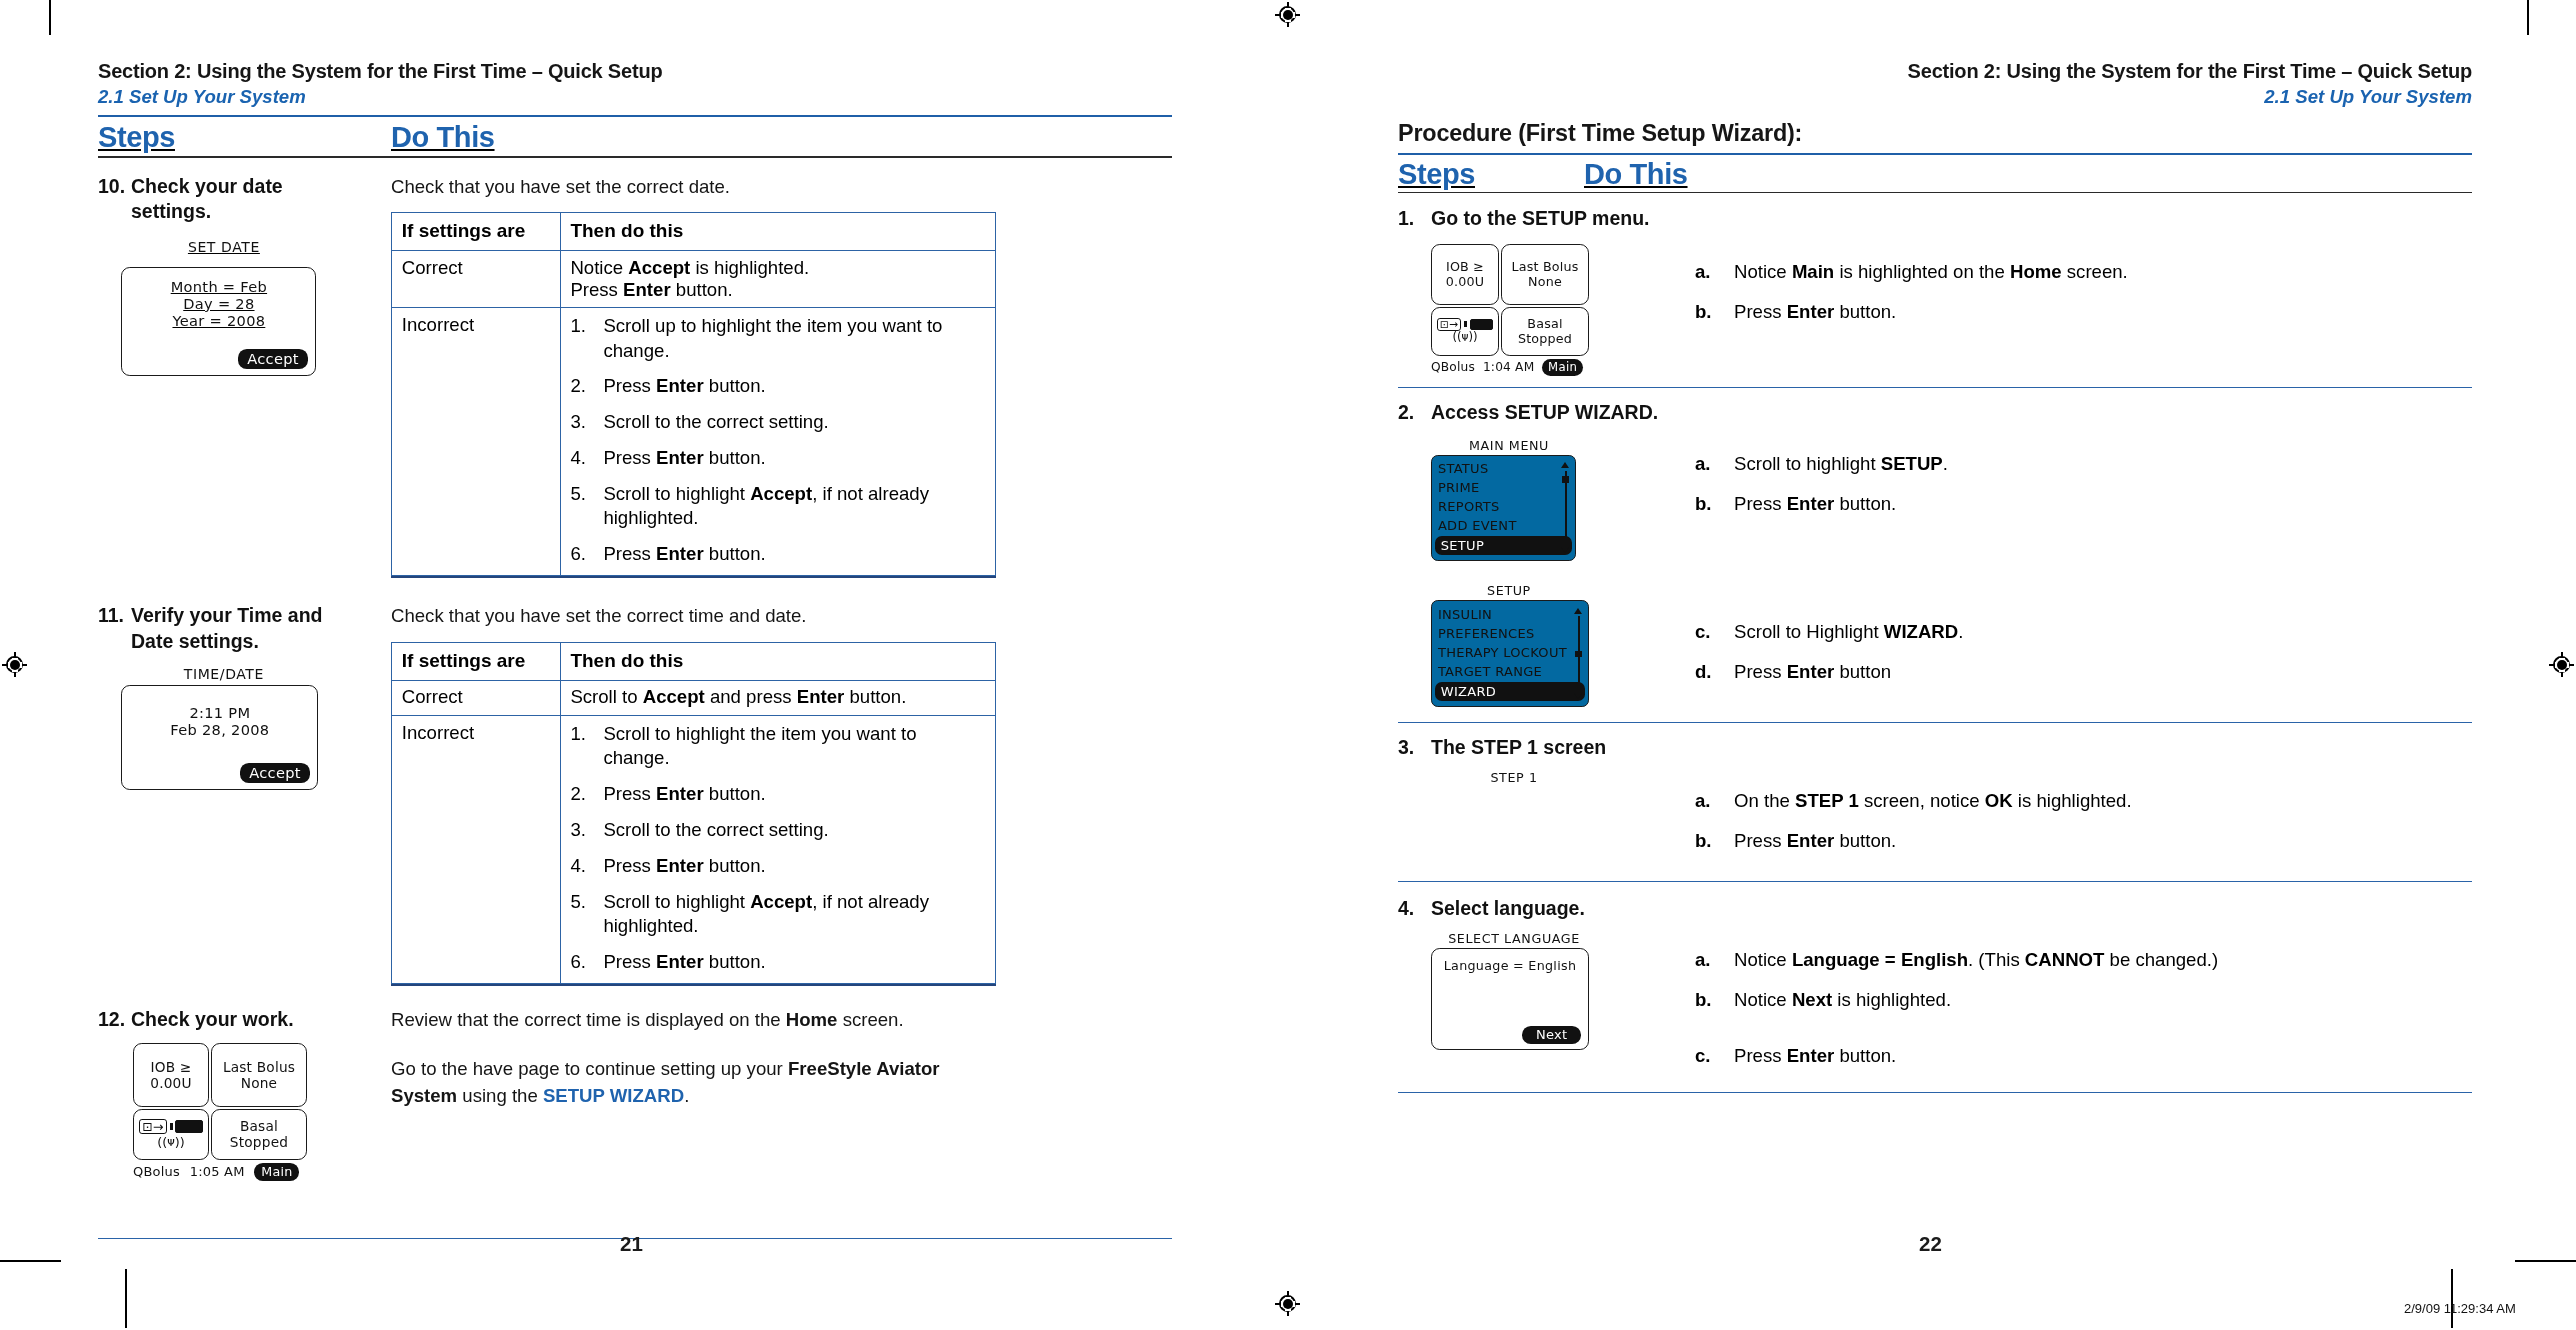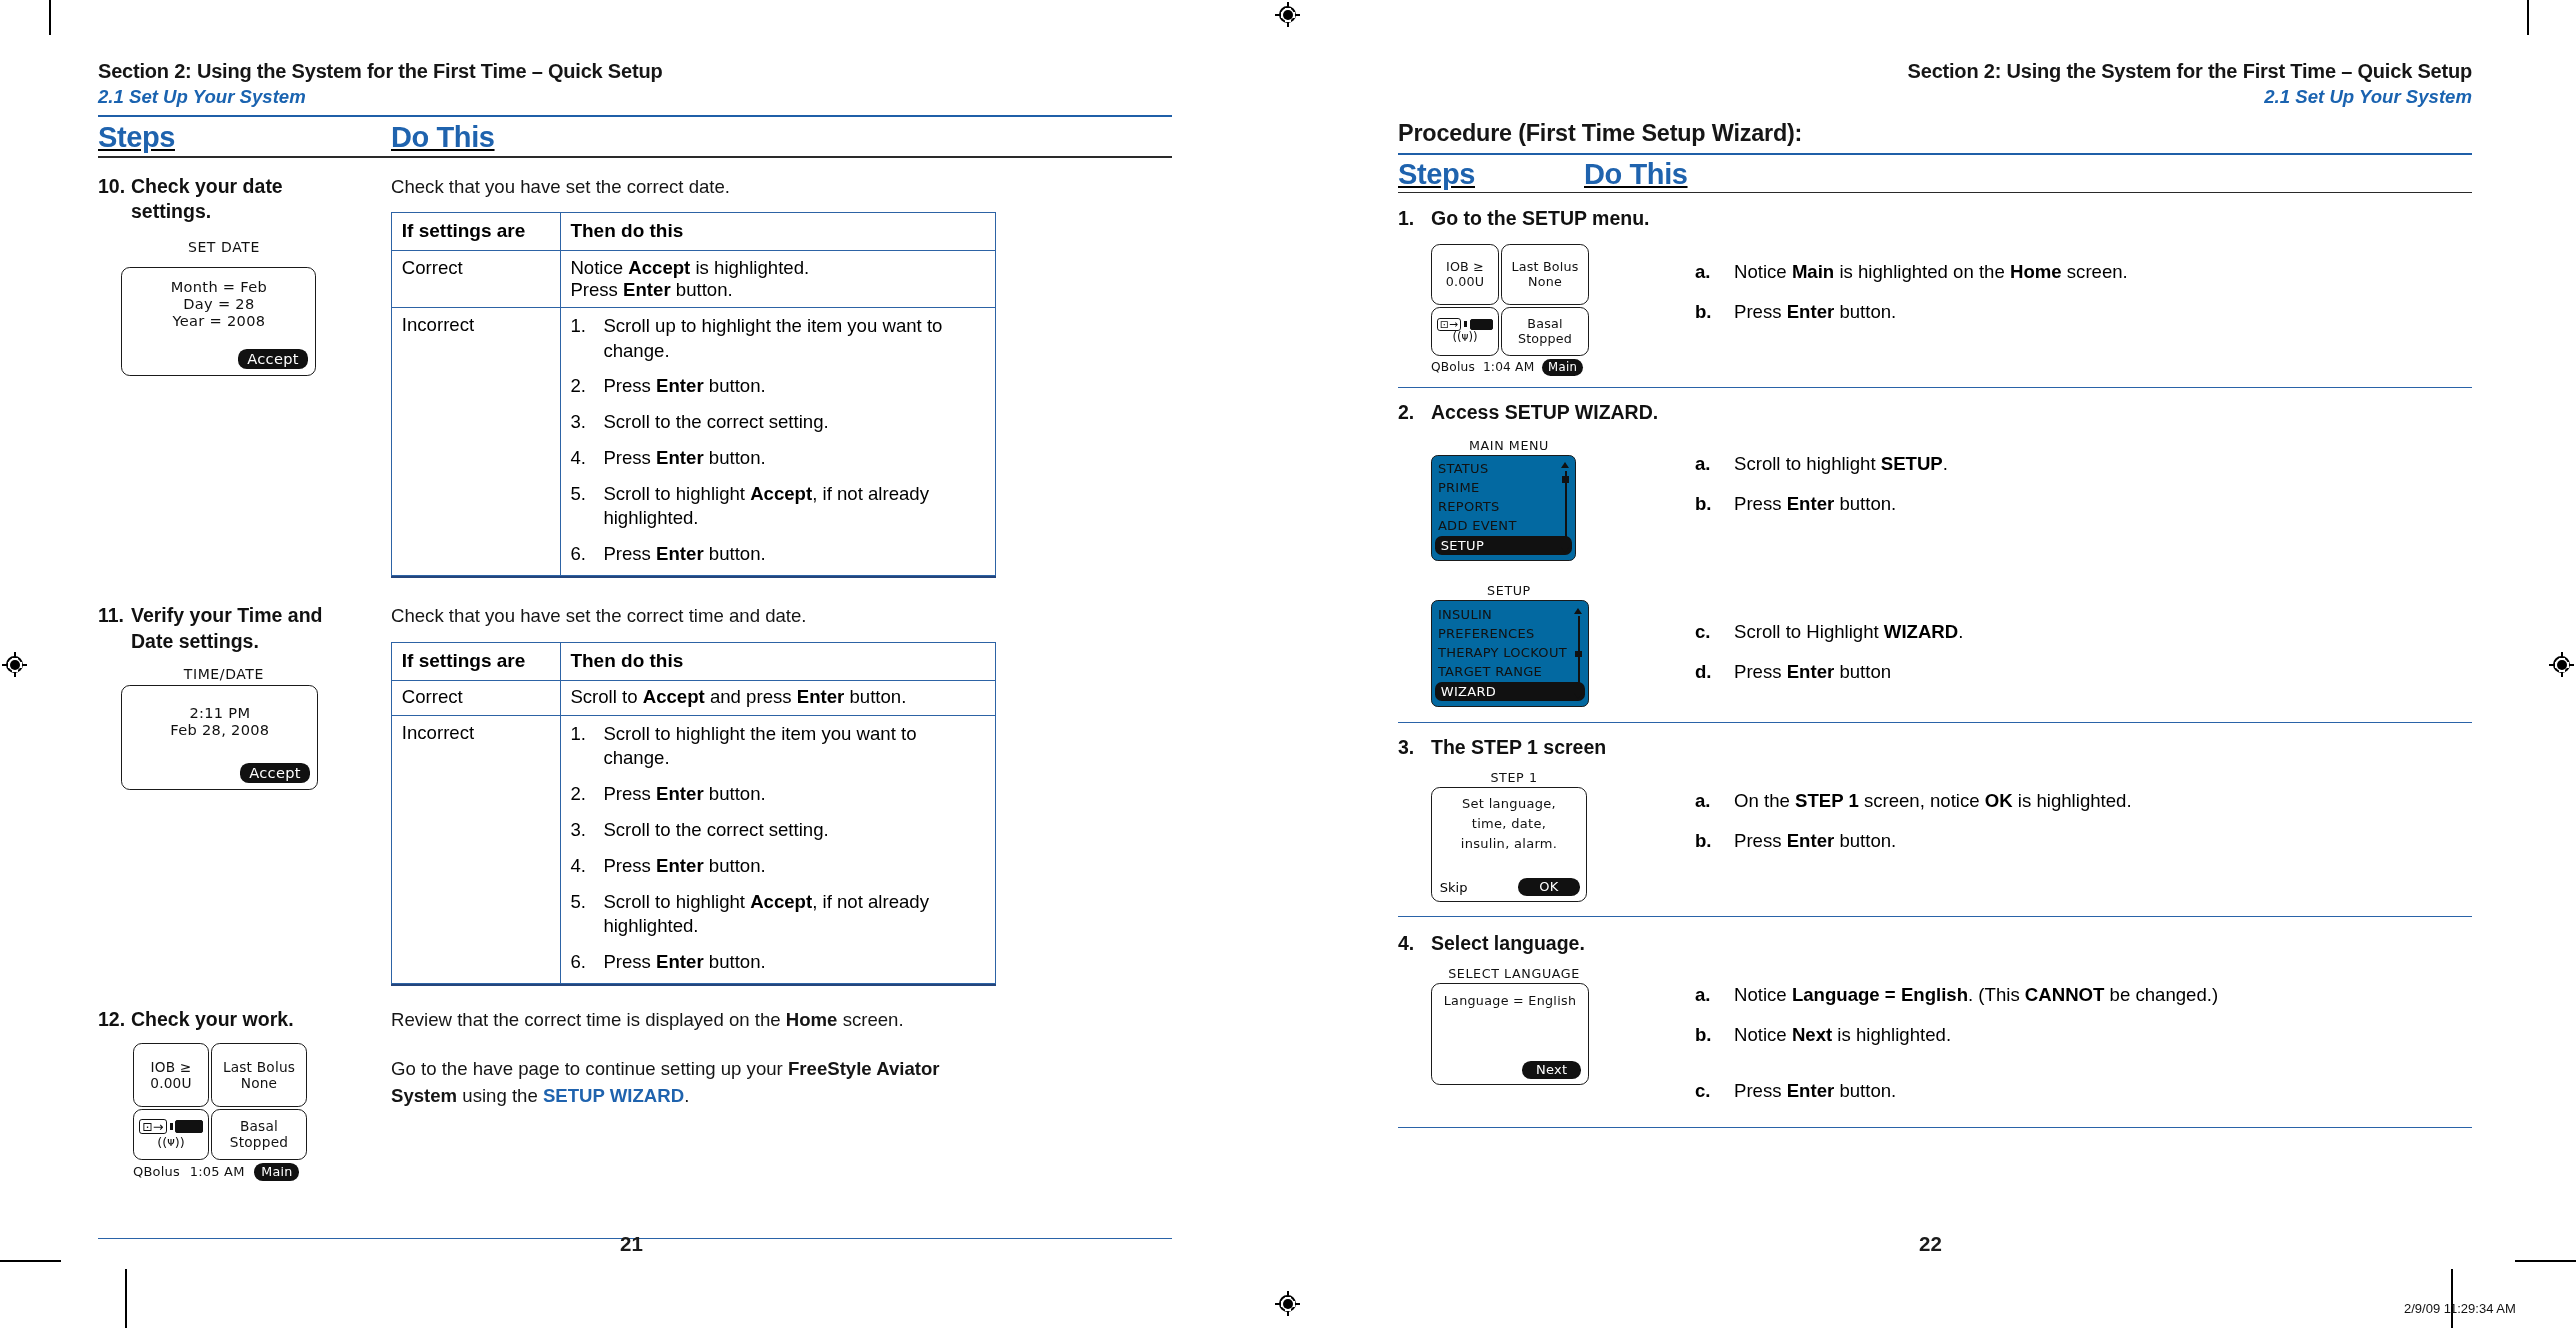--- a/index.html
+++ b/index.html
@@ -156,21 +156,21 @@
     </div>
     <div class="rule-dark"></div>
 
     <div class="srow" style="margin-top:15.6px;">
       <div class="scol-l">
         <div class="steptitle">
           <span style="display:inline-block;width:33px;">10.</span><span>Check your date</span>
           <div style="padding-left:33px;">settings.</div>
         </div>
 
-        <div class="lcd-wrap" style="margin-top:13.7px;margin-left:23.4px;width:205px;">
+        <div class="lcd-wrap" style="margin-top:13.7px;margin-left:23.4px;width:205px;text-decoration:underline;">
           <div class="lcd-cap">SET DATE</div>
           <div class="lcd-box" style="width:195px;height:109px;margin-top:12px;padding:10px 0 0 0;">
             <div class="lcd-txt">Month = Feb</div>
             <div class="lcd-txt">Day = 28</div>
             <div class="lcd-txt">Year = 2008</div>
             <div style="position:absolute;right:7.8px;bottom:5.9px;">
               <span class="pill">Accept</span>
             </div>
           </div>
         </div>
@@ -498,29 +498,20 @@
     </div>
 
     <div style="margin-top:11.7px;">
       <div class="steptitle">
         <span style="display:inline-block;width:33px;">3.</span><span>The STEP 1 screen</span>
       </div>
       <div style="display:flex;margin-top:9.8px;">
         <div style="flex:0 0 264px;padding-left:33px;">
           <div class="lcd-wrap" style="width:166px;">
             <div class="lcd-cap" style="font-size:12.7px;">STEP 1</div>
-            <div class="lcd-box" style="width:156px;height:115px;margin-top:2px;padding:7.8px 0 0 0;">
-              <div class="lcd-txt" style="font-size:13px;margin-bottom:4.9px;">Set language,</div>
-              <div class="lcd-txt" style="font-size:13px;margin-bottom:4.9px;">time, date,</div>
-              <div class="lcd-txt" style="font-size:13px;">insulin, alarm.</div>
-              <div style="position:absolute;left:7.8px;right:5.9px;bottom:4.9px;display:flex;align-items:center;justify-content:space-between;">
-                <span style="font-size:13px;">Skip</span>
-                <span class="pill" style="font-size:13px;padding:1px 21.5px 2px 21.5px;">OK</span>
-              </div>
-            </div>
           </div>
         </div>
         <div class="abc" style="flex:1;padding-top:17.6px;">
           <div class="item">
             <span class="lt">a.</span>
             <span class="tx"><span>On the </span><b>STEP 1</b><span> screen, notice </span><b>OK</b><span> is highlighted.</span></span>
           </div>
           <div class="item">
             <span class="lt">b.</span>
             <span class="tx"><span>Press </span><b>Enter</b><span> button.</span></span>

